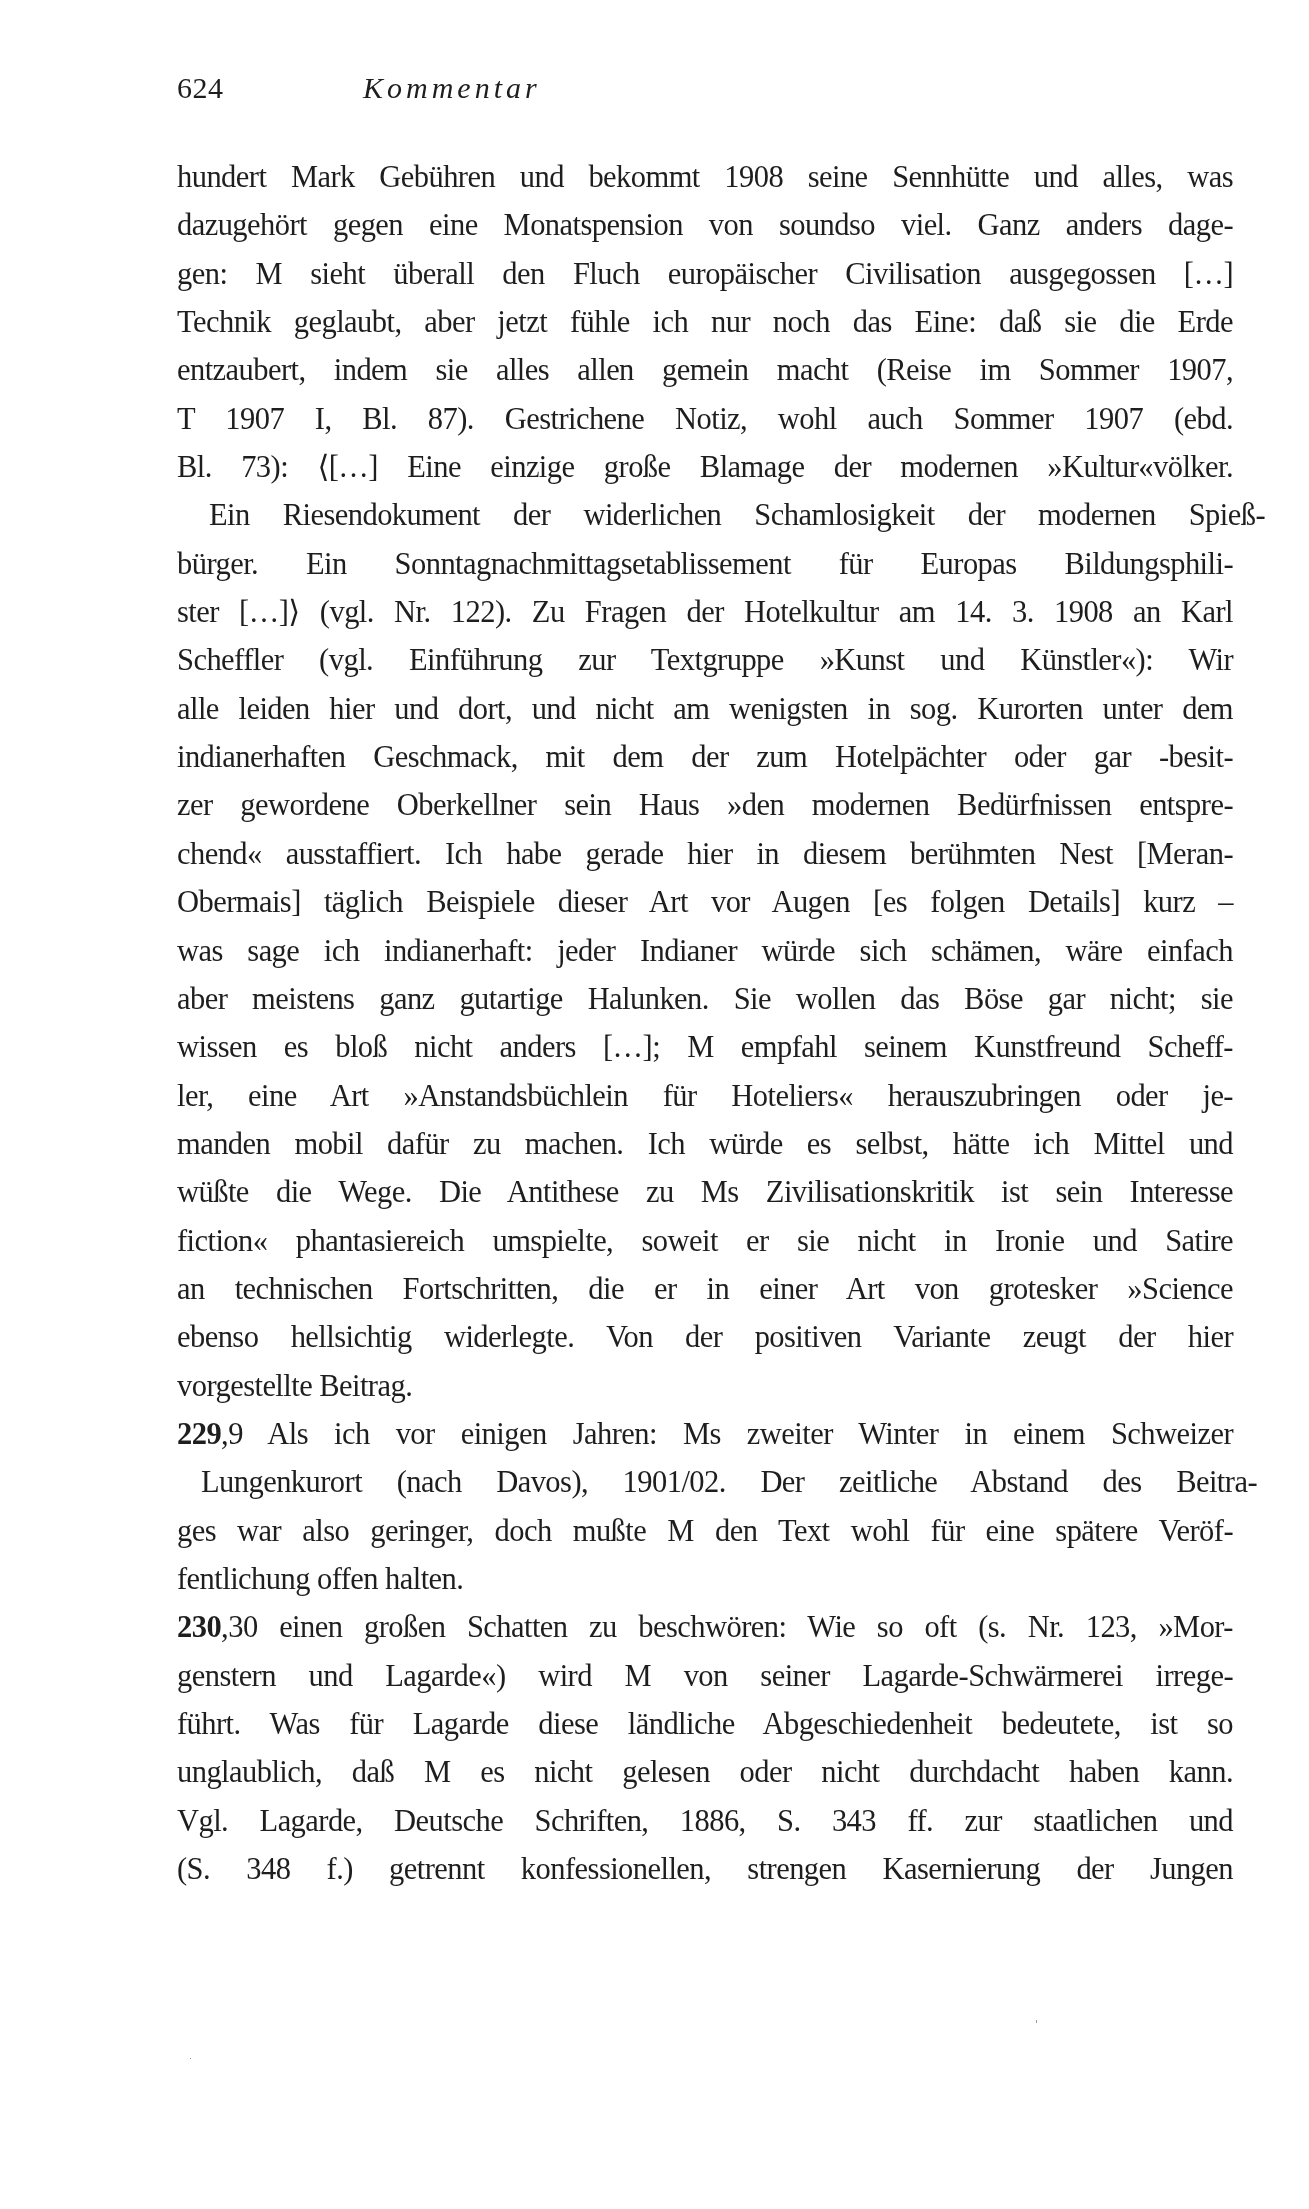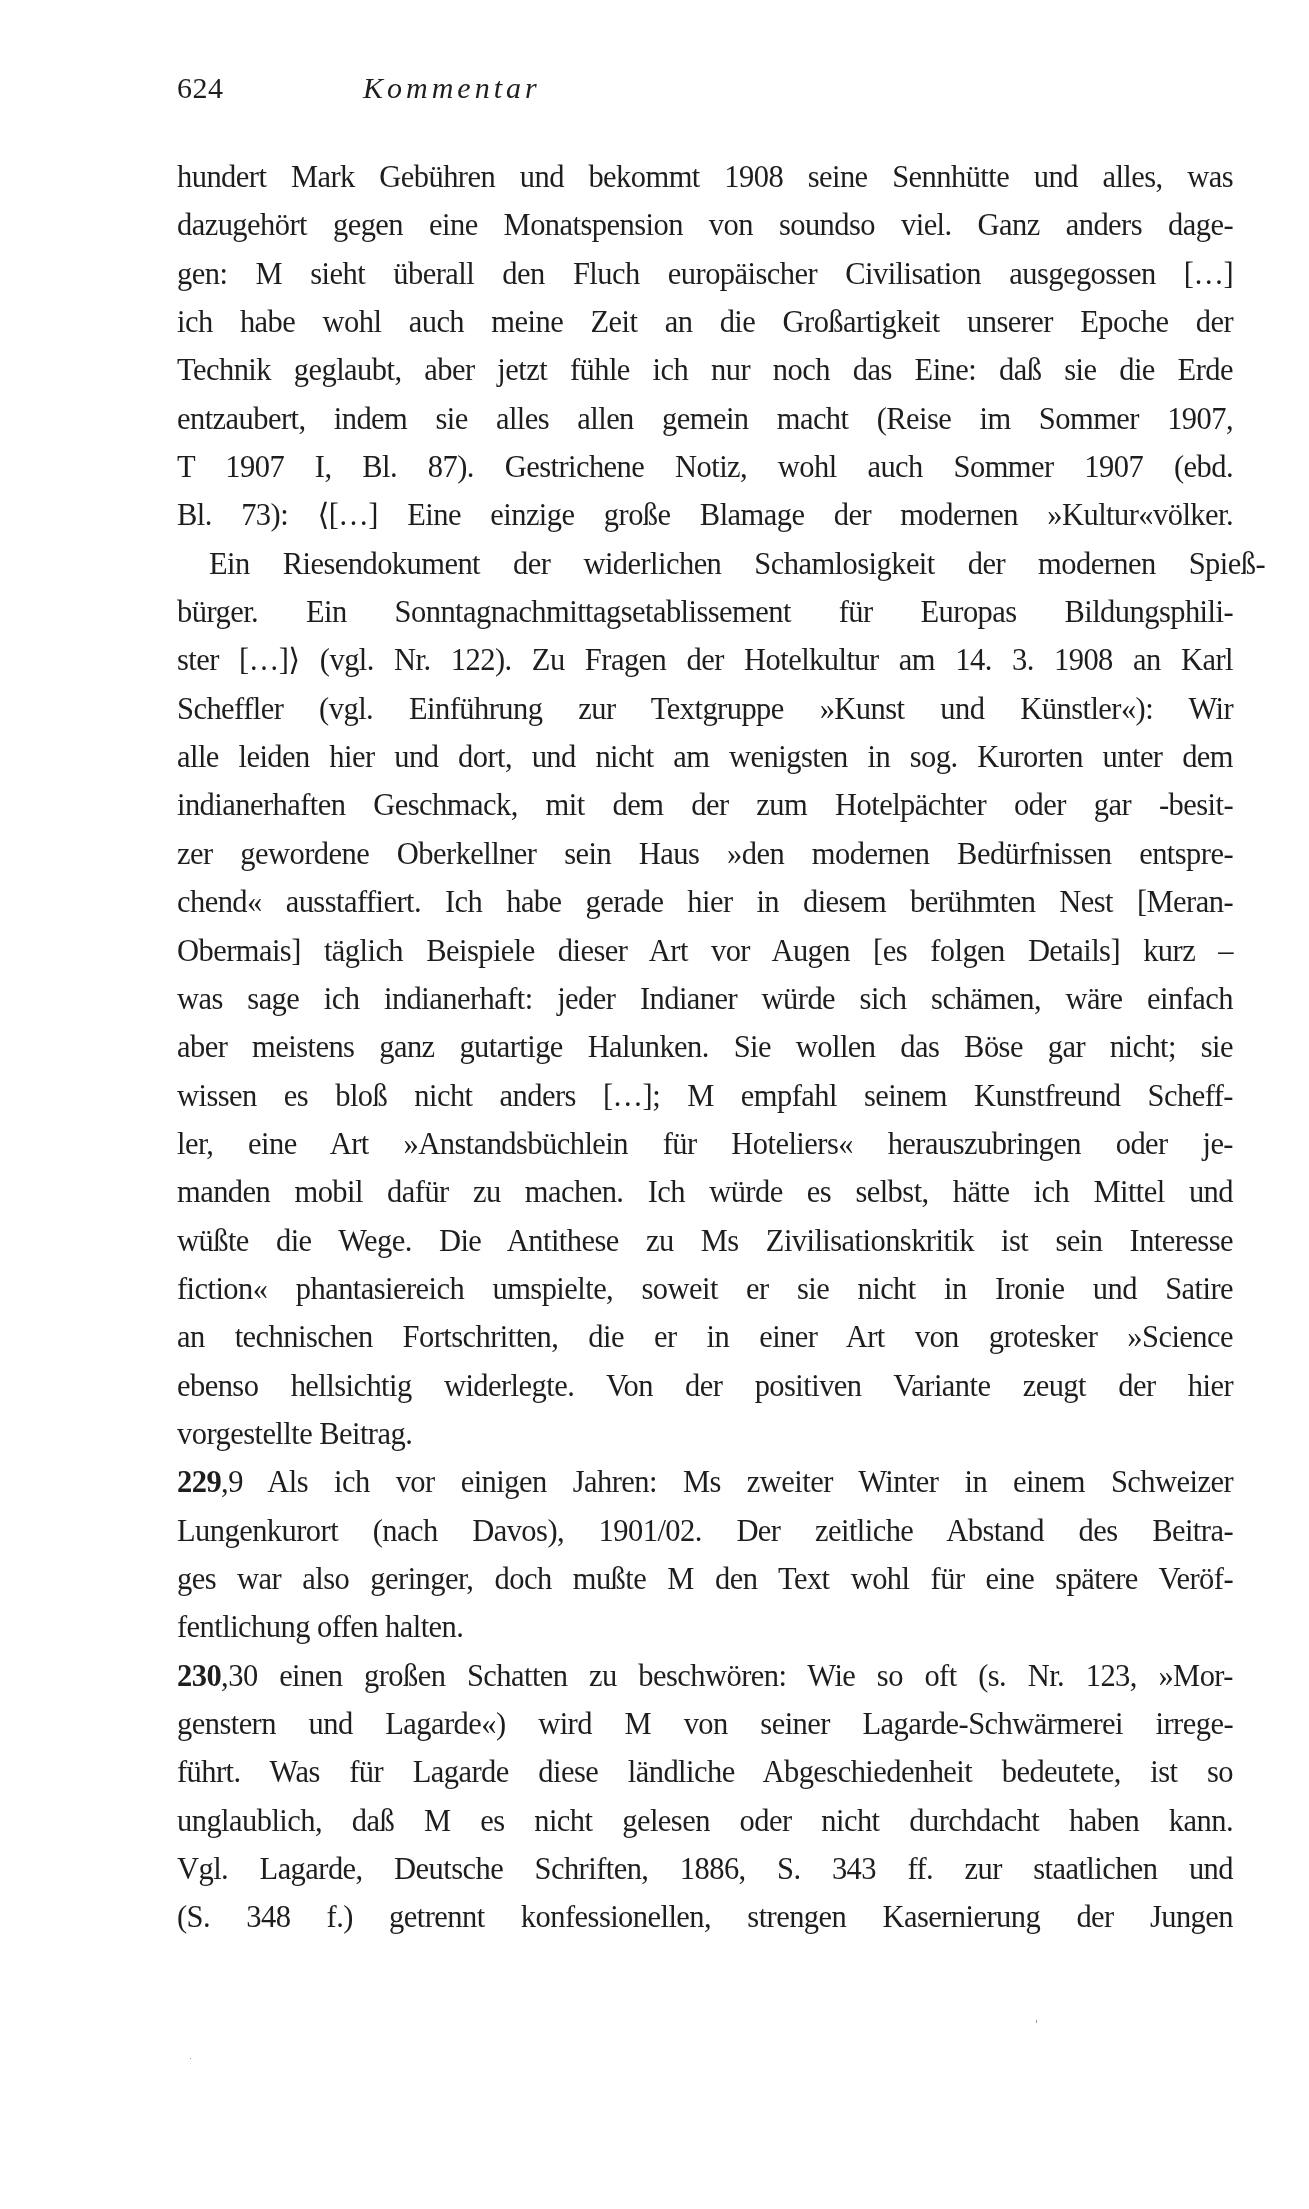--- a/index.html
+++ b/index.html
@@ -78,21 +78,20 @@
 <div class="page">
   <div class="running-head">
     <span class="page-number">624</span>
     <span class="head-title">Kommentar</span>
   </div>
 
   <div class="body-text" id="body-text">
       <span class="line" style="display: block; width: 1056px; text-align-last: justify;"><span class="seg i">hundert Mark Gebühren und bekommt 1908 seine Sennhütte und alles, was</span></span>
       <span class="line" style="display: block; width: 1056px; text-align-last: justify;"><span class="seg i">dazugehört gegen eine Monatspension von soundso viel.</span><span class="seg"> Ganz anders dage-</span></span>
       <span class="line" style="display: block; width: 1056px; text-align-last: justify;"><span class="seg">gen: M sieht überall den </span><span class="seg i">Fluch europäischer Civilisation ausgegossen</span><span class="seg"> […]</span></span>
-      <span class="line" style="display: block; width: 1056px; text-align-last: justify;"><span class="seg i">ich habe wohl auch meine Zeit an die Großartigkeit unserer Epoche der</span></span>
       <span class="line" style="display: block; width: 1056px; text-align-last: justify;"><span class="seg i">Technik geglaubt, aber jetzt fühle ich nur noch das Eine: daß sie die Erde</span></span>
       <span class="line" style="display: block; width: 1056px; text-align-last: justify;"><span class="seg i">entzaubert, indem sie alles allen gemein macht</span><span class="seg"> (Reise im Sommer 1907,</span></span>
       <span class="line" style="display: block; width: 1056px; text-align-last: justify;"><span class="seg">T 1907 I, Bl. 87). Gestrichene Notiz, wohl auch Sommer 1907 (ebd.</span></span>
       <span class="line" style="display: block; width: 1056px; text-align-last: justify;"><span class="seg">Bl. 73): ⟨[…] </span><span class="seg i">Eine einzige große Blamage der modernen »Kultur«völker.</span></span>
       <span class="line" style="display: block; width: 1056px; text-align-last: justify; margin-left: 32px;"><span class="seg i">Ein Riesendokument der widerlichen Schamlosigkeit der modernen Spieß-</span></span>
       <span class="line" style="display: block; width: 1056px; text-align-last: justify;"><span class="seg i">bürger. Ein Sonntagnachmittagsetablissement für Europas Bildungsphili-</span></span>
       <span class="line" style="display: block; width: 1056px; text-align-last: justify;"><span class="seg i">ster</span><span class="seg"> […]⟩ (vgl. Nr. 122). Zu Fragen der Hotelkultur am 14. 3. 1908 an Karl</span></span>
       <span class="line" style="display: block; width: 1056px; text-align-last: justify;"><span class="seg">Scheffler (vgl. Einführung zur Textgruppe »Kunst und Künstler«): </span><span class="seg i">Wir</span></span>
       <span class="line" style="display: block; width: 1056px; text-align-last: justify;"><span class="seg i">alle leiden hier und dort, und nicht am wenigsten in sog. Kurorten unter dem</span></span>
       <span class="line" style="display: block; width: 1056px; text-align-last: justify;"><span class="seg i">indianerhaften Geschmack, mit dem der zum Hotelpächter oder gar -besit-</span></span>
@@ -103,21 +102,21 @@
       <span class="line" style="display: block; width: 1056px; text-align-last: justify;"><span class="seg i">aber meistens ganz gutartige Halunken. Sie wollen das Böse gar nicht; sie</span></span>
       <span class="line" style="display: block; width: 1056px; text-align-last: justify;"><span class="seg i">wissen es bloß nicht anders</span><span class="seg"> […]; M empfahl seinem Kunstfreund Scheff-</span></span>
       <span class="line" style="display: block; width: 1056px; text-align-last: justify;"><span class="seg">ler, eine Art »</span><span class="seg i">Anstandsbüchlein für Hoteliers</span><span class="seg">« herauszubringen oder </span><span class="seg i">je-</span></span>
       <span class="line" style="display: block; width: 1056px; text-align-last: justify;"><span class="seg i">manden mobil</span><span class="seg"> dafür zu machen. </span><span class="seg i">Ich würde es selbst, hätte ich Mittel und</span></span>
       <span class="line" style="display: block; width: 1056px; text-align-last: justify;"><span class="seg i">wüßte die Wege.</span><span class="seg"> Die Antithese zu Ms Zivilisationskritik ist sein Interesse</span></span>
       <span class="line" style="display: block; width: 1056px; text-align-last: justify;"><span class="seg">fiction« phantasiereich umspielte, soweit er sie nicht in Ironie und Satire</span></span>
       <span class="line" style="display: block; width: 1056px; text-align-last: justify;"><span class="seg">an technischen Fortschritten, die er in einer Art von grotesker »Science</span></span>
       <span class="line" style="display: block; width: 1056px; text-align-last: justify;"><span class="seg">ebenso hellsichtig widerlegte. Von der positiven Variante zeugt der hier</span></span>
       <span class="line last" style="display: block; width: 1056px; text-align-last: left;"><span class="seg">vorgestellte Beitrag.</span></span>
       <span class="line" style="display: block; width: 1056px; text-align-last: justify;"><span class="seg b">229</span><span class="seg">,9 </span><span class="seg i">Als ich vor einigen Jahren:</span><span class="seg"> Ms zweiter Winter in einem Schweizer</span></span>
-      <span class="line" style="display: block; width: 1056px; text-align-last: justify;"><span class="seg">Lungenkurort (nach Davos), 1901/02. Der zeitliche Abstand des Beitra-</span></span>
+      <span class="line" style="display: block; width: 1056px; text-align-last: justify; margin-left: 24px;"><span class="seg">Lungenkurort (nach Davos), 1901/02. Der zeitliche Abstand des Beitra-</span></span>
       <span class="line" style="display: block; width: 1056px; text-align-last: justify;"><span class="seg">ges war also geringer, doch mußte M den Text wohl für eine spätere Veröf-</span></span>
       <span class="line last" style="display: block; width: 1056px; text-align-last: left;"><span class="seg">fentlichung offen halten.</span></span>
       <span class="line" style="display: block; width: 1056px; text-align-last: justify;"><span class="seg b">230</span><span class="seg">,30 </span><span class="seg i">einen großen Schatten zu beschwören:</span><span class="seg"> Wie so oft (s. Nr. 123, »Mor-</span></span>
       <span class="line" style="display: block; width: 1056px; text-align-last: justify;"><span class="seg">genstern und Lagarde«) wird M von seiner Lagarde-Schwärmerei irrege-</span></span>
       <span class="line" style="display: block; width: 1056px; text-align-last: justify;"><span class="seg">führt. Was für Lagarde diese </span><span class="seg i">ländliche Abgeschiedenheit</span><span class="seg"> bedeutete, ist so</span></span>
       <span class="line" style="display: block; width: 1056px; text-align-last: justify;"><span class="seg">unglaublich, daß M es nicht gelesen oder nicht durchdacht haben kann.</span></span>
       <span class="line" style="display: block; width: 1056px; text-align-last: justify;"><span class="seg">Vgl. Lagarde, Deutsche Schriften, 1886, S. 343 ff. zur staatlichen und</span></span>
       <span class="line" style="display: block; width: 1056px; text-align-last: justify;"><span class="seg">(S. 348 f.) getrennt konfessionellen, strengen Kasernierung der Jungen</span></span>
     </div>
 

